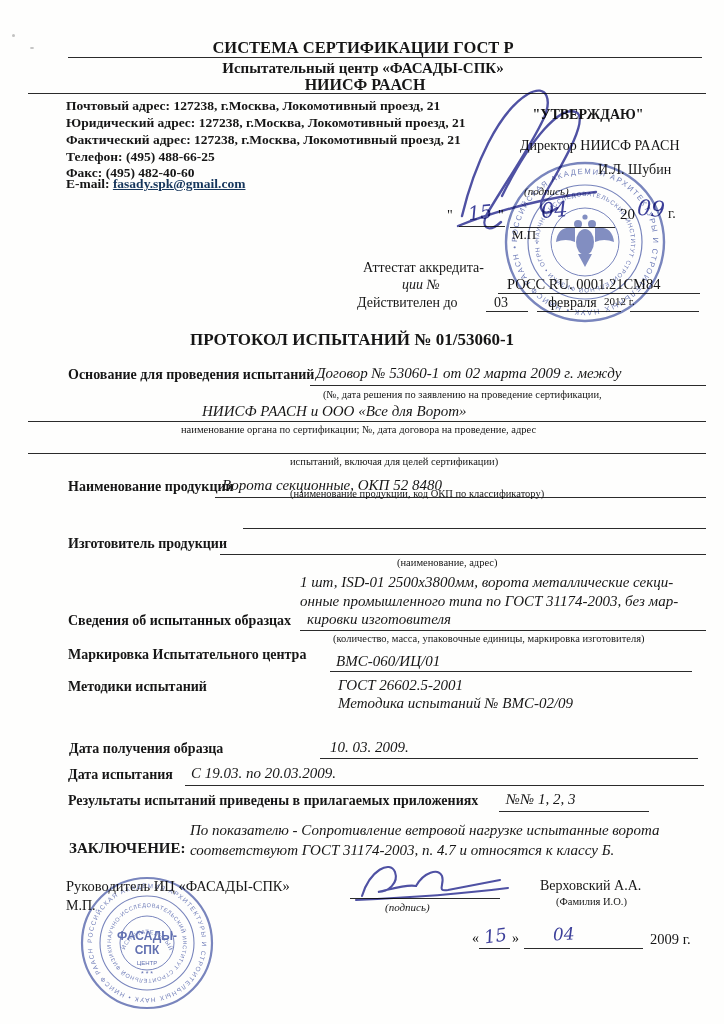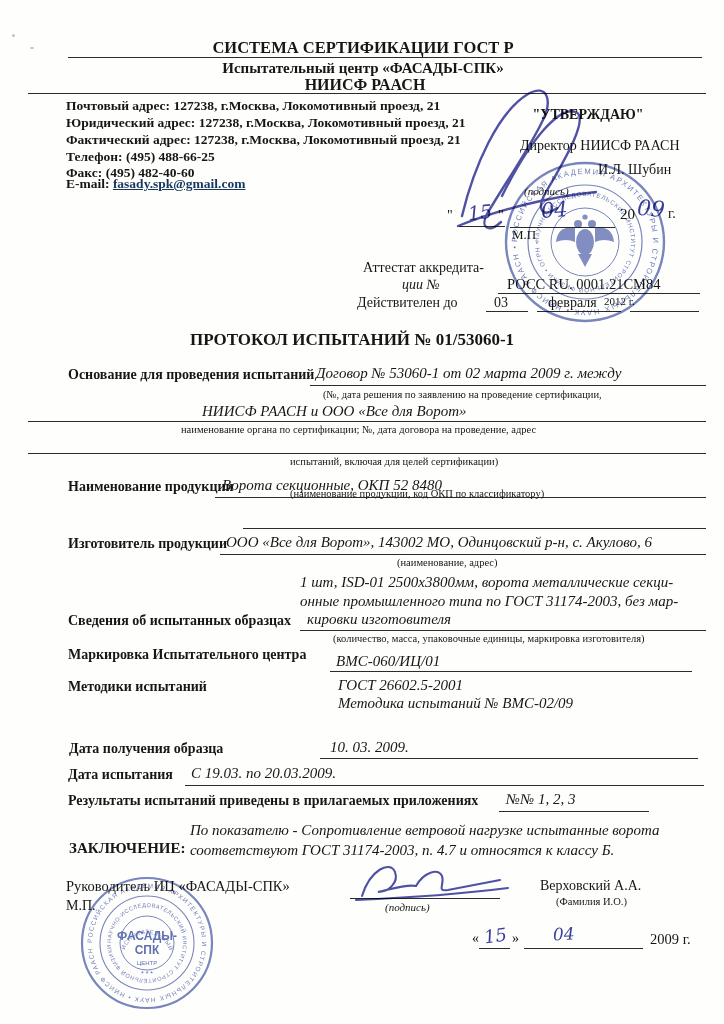--- a/index.html
+++ b/index.html
@@ -88,21 +88,20 @@
   <div class="t sm" style="left:290px;top:456px;">испытаний,  включая для целей сертификации)</div>
 
   <div class="t lbl" style="left:68px;top:479px;">Наименование продукции</div>
   <div class="t val" style="left:222px;top:477px;">Ворота секционные, ОКП 52 8480</div>
   <div class="hline" style="left:215px;top:497px;width:491px;"></div>
   <div class="t sm" style="left:290px;top:488px;text-align:right;">(наименование продукции,  код ОКП по классификатору)</div>
 
   <div class="hline" style="left:243px;top:528px;width:463px;"></div>
 
   <div class="t lbl" style="left:68px;top:536px;">Изготовитель продукции</div>
-  <div class="t val" style="left:226px;top:534px;">ООО «Все для Ворот», 143002 МО, Одинцовский р-н, с. Акулово, 6</div>
   <div class="hline" style="left:220px;top:554px;width:486px;"></div>
   <div class="t sm" style="left:397px;top:557px;">(наименование, адрес)</div>
 
   <div class="t val" style="left:300px;top:574px;">1 шт, ISD-01 2500х3800мм, ворота металлические секци-</div>
   <div class="t val" style="left:300px;top:593px;">онные промышленного типа по ГОСТ 31174-2003, без мар-</div>
   <div class="t lbl" style="left:68px;top:613px;">Сведения об испытанных образцах</div>
   <div class="t val" style="left:307px;top:611px;">кировки изготовителя</div>
   <div class="hline" style="left:300px;top:630px;width:406px;"></div>
   <div class="t sm" style="left:333px;top:633px;">(количество, масса, упаковочные единицы, маркировка изготовителя)</div>
 

